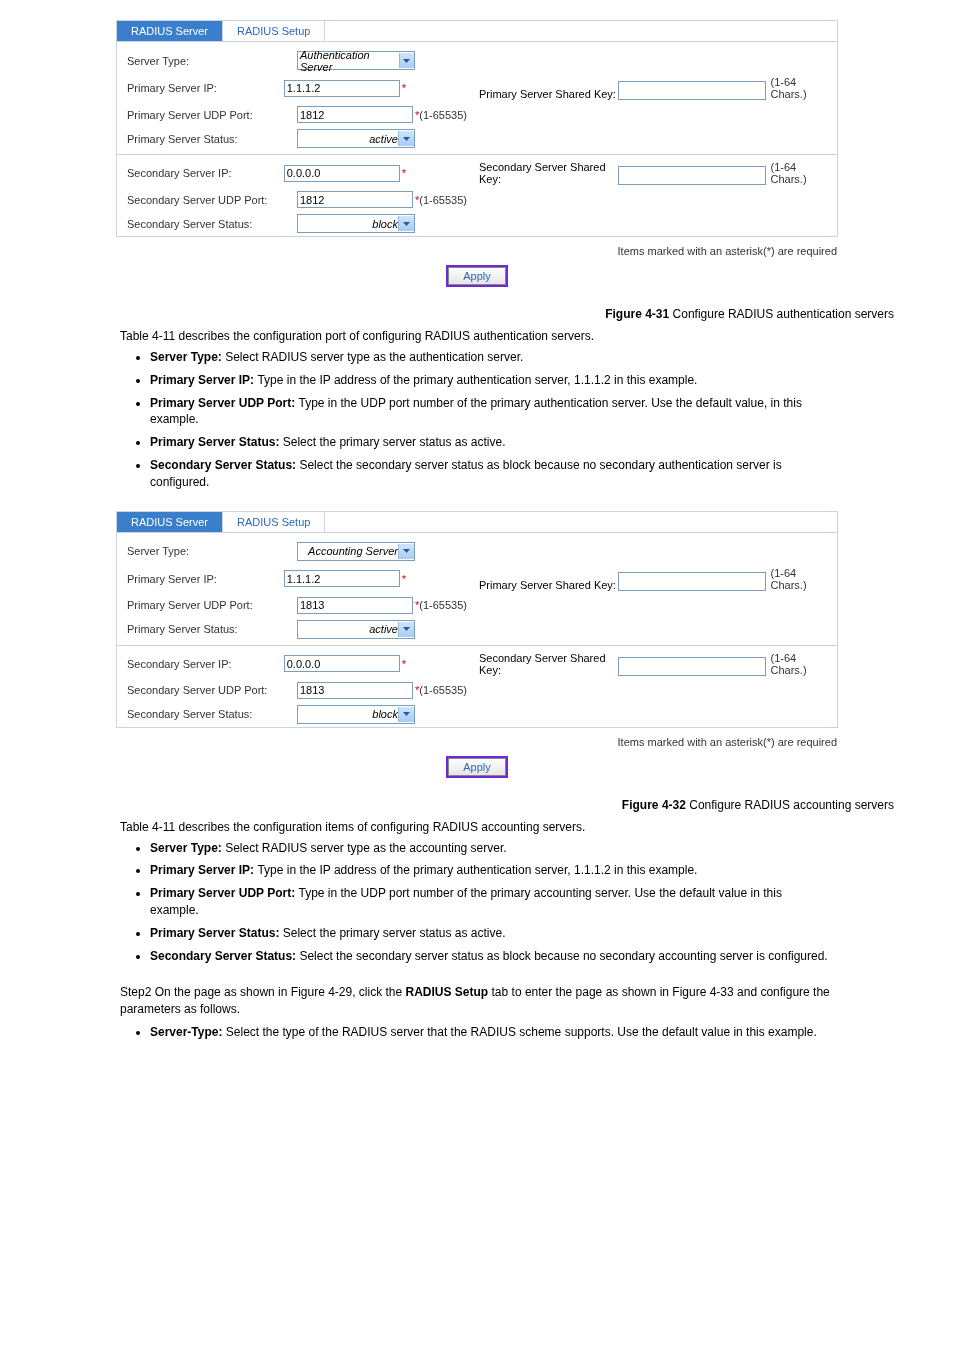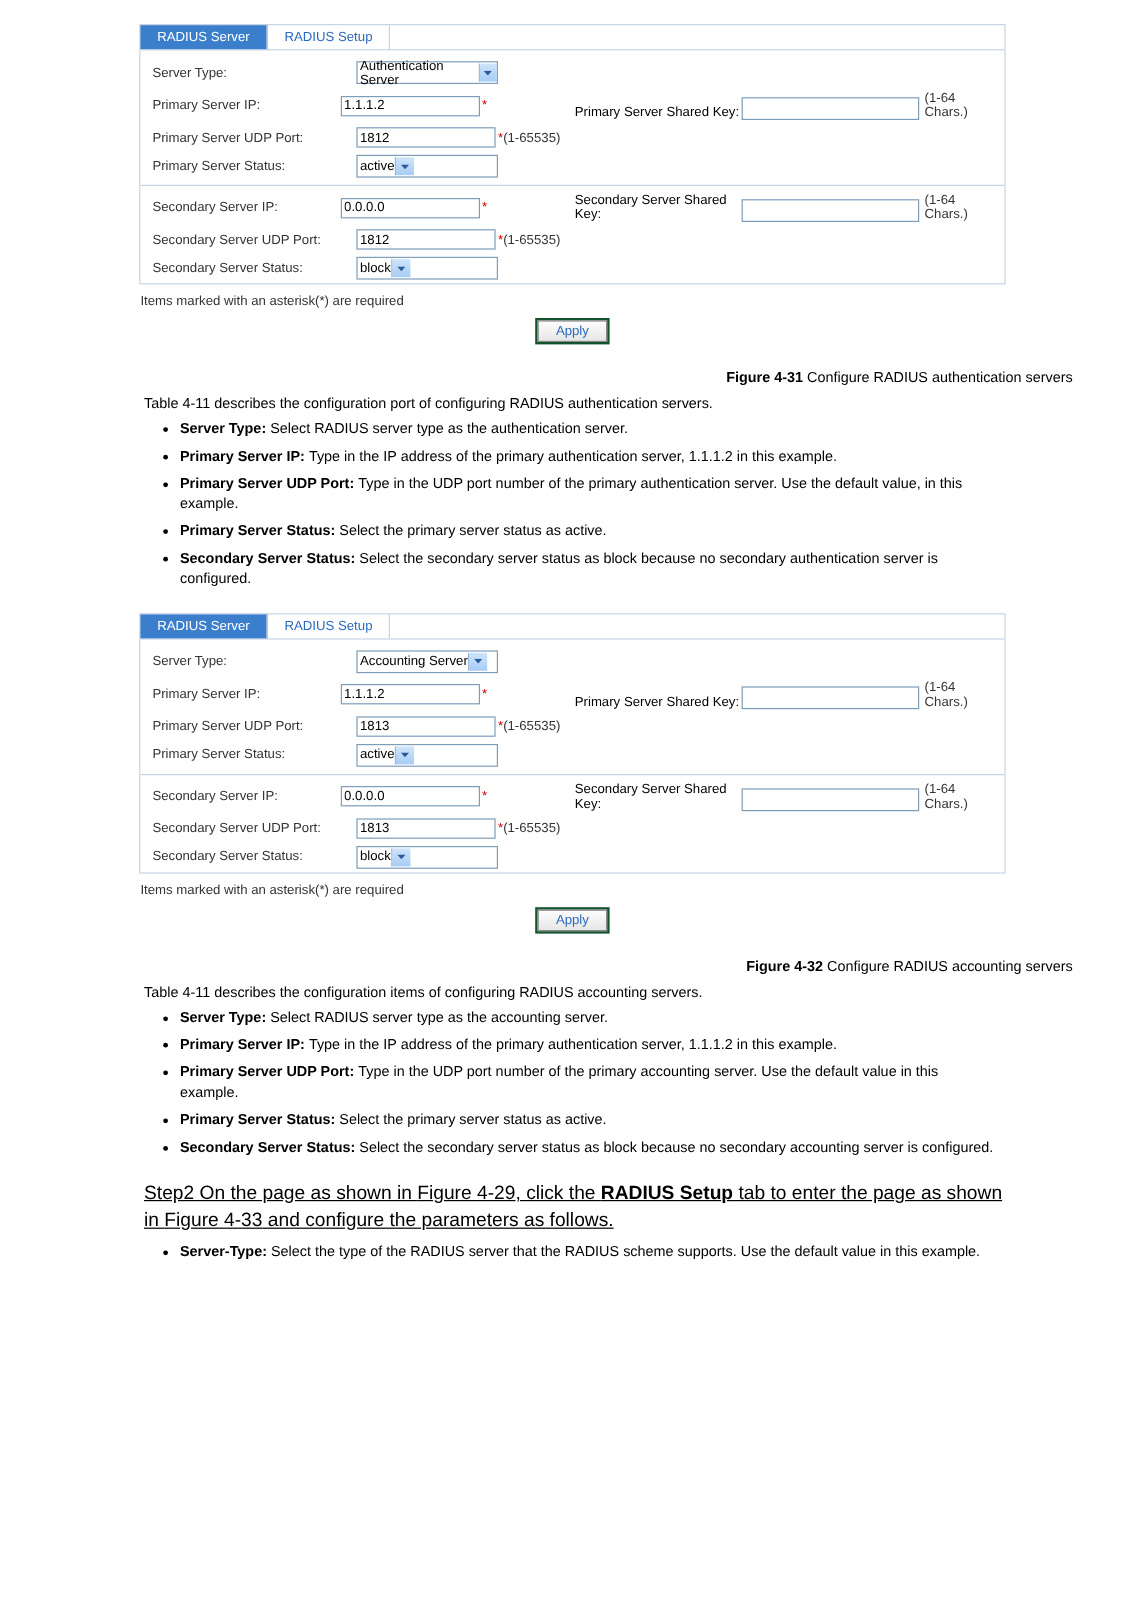--- a/index.html
+++ b/index.html
@@ -52,28 +52,29 @@
   .ctrl input[type=text] {
     width: 110px;
     height: 15px;
     font-size: 11px;
     border: 1px solid #7e9db9;
     padding: 0 2px;
   }
   .select {
     display: inline-flex;
     align-items: center;
-    justify-content: flex-start;
+    justify-content: flex-end;
     width: 114px;
     height: 17px;
     border: 1px solid #7e9db9;
     font-size: 11px;
     padding-left: 2px;
     background: #fff;
     cursor: pointer;
+    font-style: italic;
   }
   .select .arrow {
     width: 15px;
     height: 15px;
     background: linear-gradient(#cfe4fb,#a6cdf5);
     border-left: 1px solid #9bb9dc;
     display: flex;
     align-items: center;
     justify-content: center;
   }
@@ -104,30 +105,30 @@
   }
   .divider {
     border-top: 1px solid #c8d4e6;
     margin: 3px -10px 3px -10px;
   }
   .req-note {
     font-size: 11px;
     color: #333;
     margin: 2px 0 0 2px;
     width: 720px;
-    margin-left: auto; margin-right: auto;
+    margin-left: auto; margin-right: auto; text-align: right;
   }
   .apply-wrap {
     text-align: center;
     width: 720px;
     margin: 8px auto 20px;
   }
   .apply-btn {
     display: inline-block;
-    border: 2px solid #14532d;
+    border: 2px solid #6d28d9;
     padding: 0;
   }
   .apply-btn button {
     background: linear-gradient(#fdfdfd,#e6e6e6);
     border: 1px solid #888;
     font-size: 11px;
     color: #2a6abf;
     padding: 2px 14px;
     cursor: pointer;
   }
@@ -146,25 +147,24 @@
     padding: 0;
     width: 680px;
   }
   ul.bullets li {
     font-size: 12px;
     margin: 6px 0;
     line-height: 1.4;
   }
   .b { font-weight: bold; }
   .sec-para {
-    font-size: 16px;
+    font-size: 12px;
     margin: 10px 0 4px 60px;
     width: 720px;
     line-height: 1.4;
-    text-decoration: underline;
   }
   .boldblue { font-weight: bold; }
 </style>
 </head>
 <body>
 
 <div class="figure-box">
   <div class="tabs">
     <div class="tab active">RADIUS Server</div>
     <div class="tab">RADIUS Setup</div>

